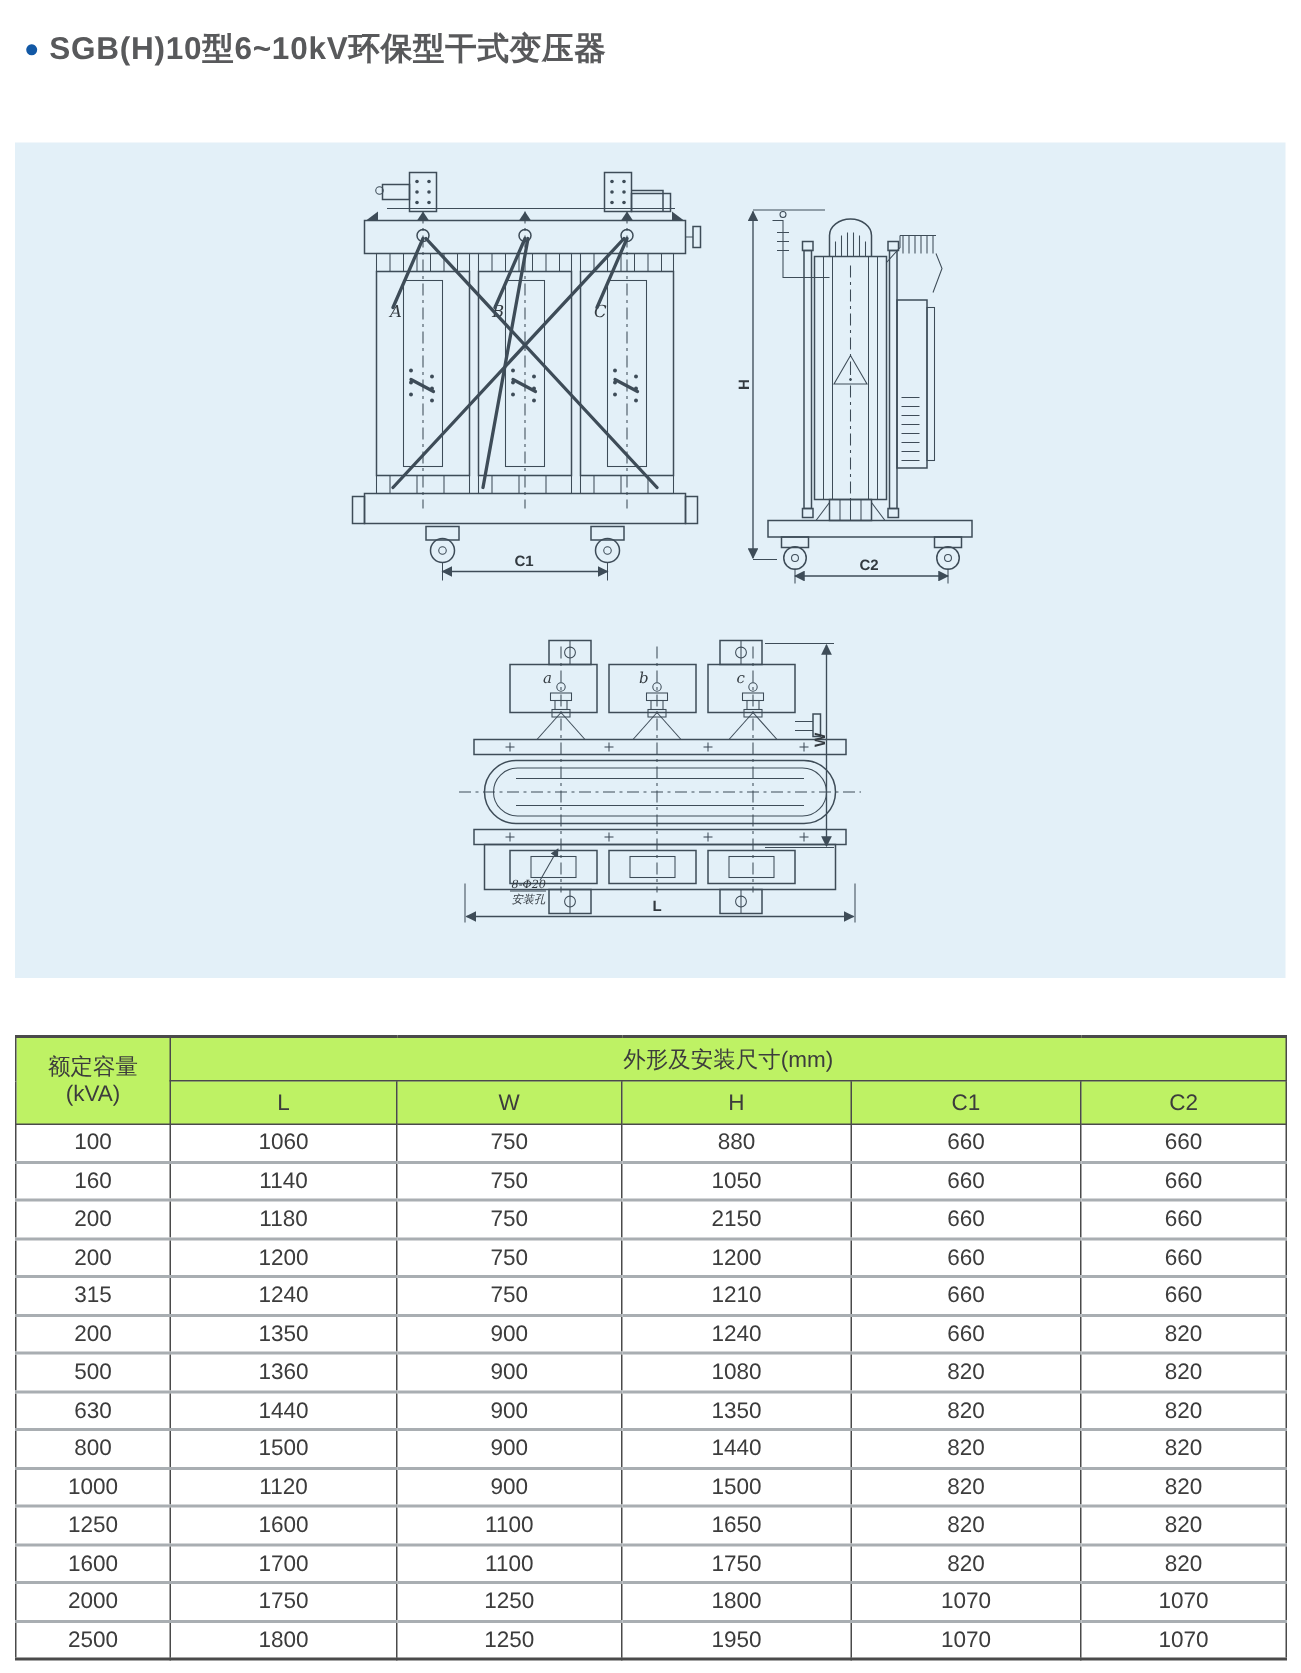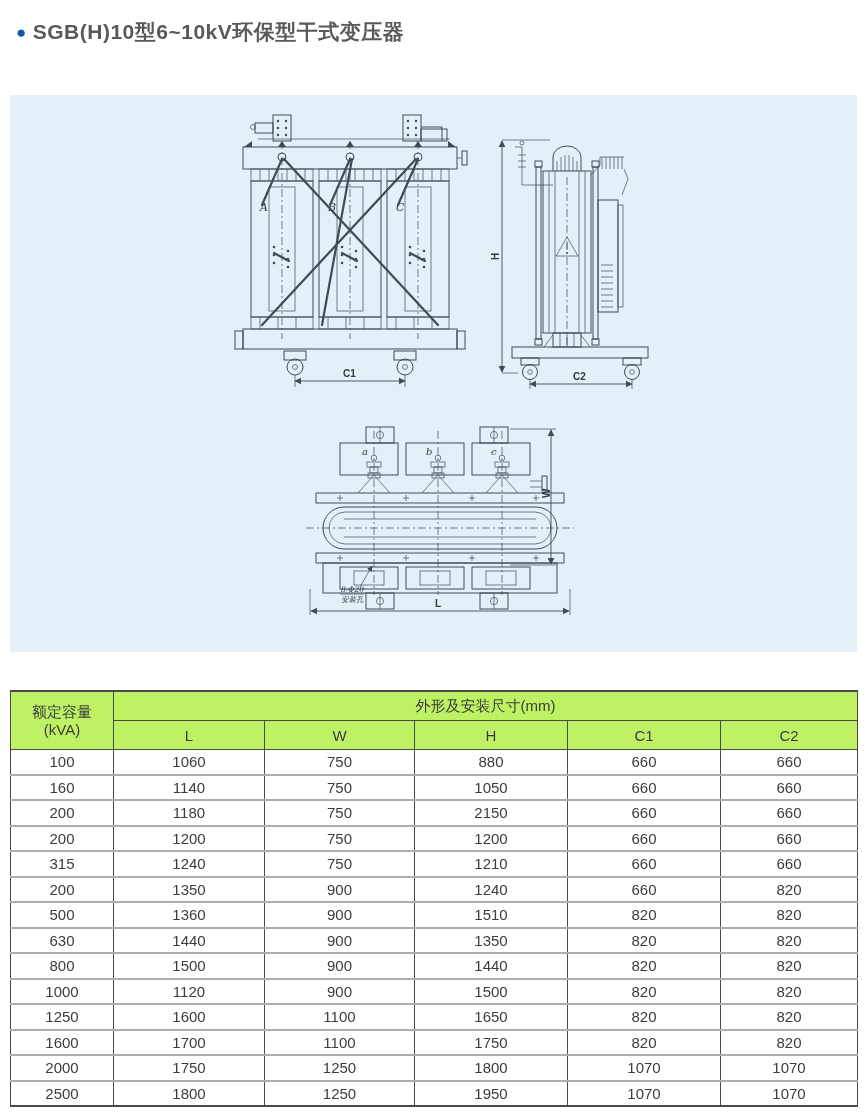--- a/index.html
+++ b/index.html
@@ -472,21 +472,21 @@
           <td>1350</td>
           <td>900</td>
           <td>1240</td>
           <td>660</td>
           <td>820</td>
         </tr>
         <tr>
           <td>500</td>
           <td>1360</td>
           <td>900</td>
-          <td>1510</td>
+          <td>1080</td>
           <td>820</td>
           <td>820</td>
         </tr>
         <tr>
           <td>630</td>
           <td>1440</td>
           <td>900</td>
           <td>1350</td>
           <td>820</td>
           <td>820</td>

